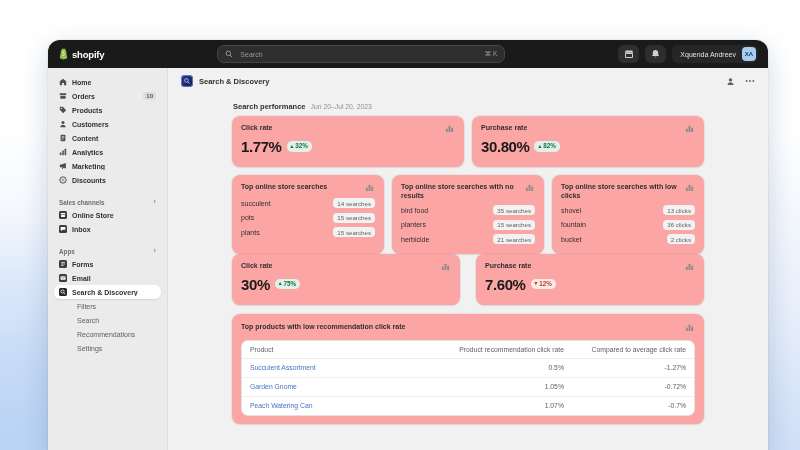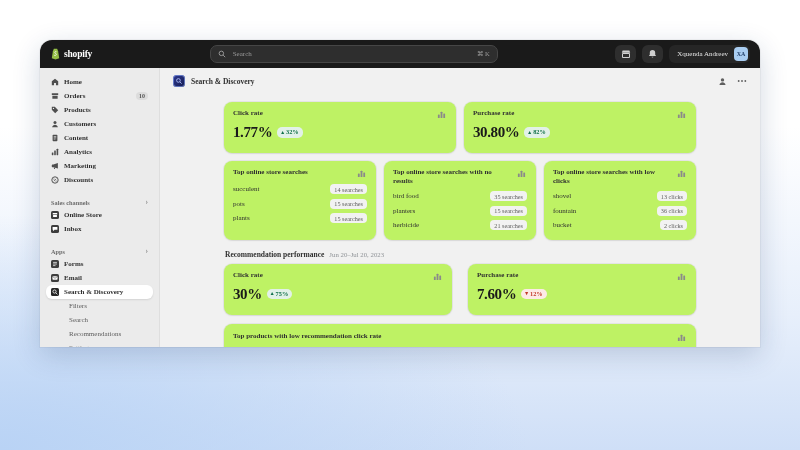--- a/index.html
+++ b/index.html
@@ -5,24 +5,24 @@
   * { box-sizing: border-box; }
   html,body { margin:0; padding:0; }
   body {
     width:800px; height:450px; overflow:hidden;
     font-family:"Liberation Sans", sans-serif;
     background:
       radial-gradient(120% 95% at 0% 100%, #b9d3f5 0%, rgba(185,211,245,0) 55%),
       linear-gradient(180deg,#ffffff 28%, #e7effb 70%, #cfdff7 100%);
   }
   .window {
-    position:absolute; left:40px; top:40px; width:720px; height:307px;
+    position:absolute; left:48px; top:40px; width:720px; height:410px;
     border-radius:12px 12px 0 0; overflow:hidden;
     box-shadow:0 8px 28px rgba(25,55,105,.20), 0 0 0 1px rgba(0,0,0,.04);
-    display:flex; flex-direction:column; background:#f1f1f1;font-family:Liberation Serif, serif;
+    display:flex; flex-direction:column; background:#f1f1f1;
   }
   
   .topbar { flex:0 0 28px; background:#1a1a1a; display:flex; align-items:center; padding:0 10px; }
   .logo { display:flex; align-items:center; gap:3px; color:#fff; font-weight:700; font-size:9.5px; letter-spacing:-.2px; }
   .tb-search {
     width:288px; height:18px; margin:0 auto; background:#2e2e2e; border:1px solid #464646;
     border-radius:7px; display:flex; align-items:center; padding:0 7px; gap:5px;
   }
   .tb-search input { flex:1; min-width:0; background:transparent; border:none; outline:none; color:#d2d2d2; font-size:7px; font-family:inherit; }
   .tb-search input::placeholder { color:#9a9a9a; }
@@ -50,21 +50,21 @@
     box-shadow:inset 0 0 0 1px rgba(150,180,255,.55); display:flex; align-items:center; justify-content:center; }
   .main-title { font-size:7.5px; font-weight:700; color:#303030; }
   .mh-right { margin-left:auto; display:flex; align-items:center; gap:10px; }
   .content { flex:1; overflow:hidden; }
   .col { width:472px; margin:0 auto; padding-top:8px; }
   .sec-head { display:flex; align-items:baseline; gap:5px; margin:0 0 5px 1px; }
   .sec-title { font-size:7.5px; font-weight:700; color:#303030; }
   .sec-date { font-size:6.8px; color:#8e9296; }
   .grid2 { display:grid; grid-template-columns:1fr 1fr; gap:8px; }
   .grid3 { display:grid; grid-template-columns:1fr 1fr 1fr; gap:8px; margin-top:8px; }
-  .card { background:#bef264; border-radius:8px; box-shadow:0 0 0 1px rgba(0,0,0,.05), 0 1px 2px rgba(0,0,0,.06); padding:7px 9px; }
+  .card { background:#fca5a5; border-radius:8px; box-shadow:0 0 0 1px rgba(0,0,0,.05), 0 1px 2px rgba(0,0,0,.06); padding:7px 9px; }
   .metric-card { height:51px; }
   .card-top { display:flex; align-items:flex-start; justify-content:space-between; gap:4px; }
   .card-label { font-size:7px; font-weight:600; color:#303030; line-height:1.3; }
   .chart-btn { flex:0 0 auto; display:flex; padding:1px; border-radius:3px; }
   .metric-row { display:flex; align-items:center; gap:5px; margin-top:5px; }
   .metric-value { font-size:15px; font-weight:700; color:#1a1a1a; letter-spacing:-.4px; line-height:1; }
   .delta { display:inline-flex; align-items:center; gap:2px; font-size:6.3px; font-weight:600; border-radius:5px; padding:2px 4px; line-height:1; }
   .delta.up { background:#e2f1e8; color:#12714a; }
   .delta.down { background:#fdeae7; color:#c23b2b; }
   .delta .arr { font-size:5.5px; line-height:1; }
@@ -305,20 +305,24 @@
                 <circle cx="6" cy="2" r="1.1" fill="#5f5f5f"></circle>
                 <circle cx="10" cy="2" r="1.1" fill="#5f5f5f"></circle>
               </svg>
           </span>
         </span>
       </div>
 
       <div class="content">
         <div class="col">
 
+          <div class="sec-head">
+            <span class="sec-title">Search performance</span>
+            <span class="sec-date">Jun 20–Jul 20, 2023</span>
+          </div>
 
           <div class="grid2">
             <div class="card metric-card">
               <div class="card-top">
                 <span class="card-label">Click rate</span>
                 <span class="chart-btn">
                     <svg width="9" height="9" viewBox="0 0 10 10">
                       <rect x="1" y="5" width="2" height="4" rx=".5" fill="#8a8a8a"></rect>
                       <rect x="4" y="2" width="2" height="7" rx=".5" fill="#8a8a8a"></rect>
                       <rect x="7" y="4" width="2" height="5" rx=".5" fill="#8a8a8a"></rect>
@@ -428,24 +432,20 @@
                   <span class="pill">36 clicks</span>
                 </div>
                 <div class="list-row">
                   <span class="term">bucket</span>
                   <span class="pill">2 clicks</span>
                 </div>
               </div>
             </div>
           </div>
 
-          <div class="sec-head" style="margin-top:10px;">
-            <span class="sec-title">Recommendation performance</span>
-            <span class="sec-date">Jun 20–Jul 20, 2023</span>
-          </div>
 
           <div class="rec-grid">
             <div class="card metric-card">
               <div class="card-top">
                 <span class="card-label">Click rate</span>
                 <span class="chart-btn">
                     <svg width="9" height="9" viewBox="0 0 10 10">
                       <rect x="1" y="5" width="2" height="4" rx=".5" fill="#8a8a8a"></rect>
                       <rect x="4" y="2" width="2" height="7" rx=".5" fill="#8a8a8a"></rect>
                       <rect x="7" y="4" width="2" height="5" rx=".5" fill="#8a8a8a"></rect>

